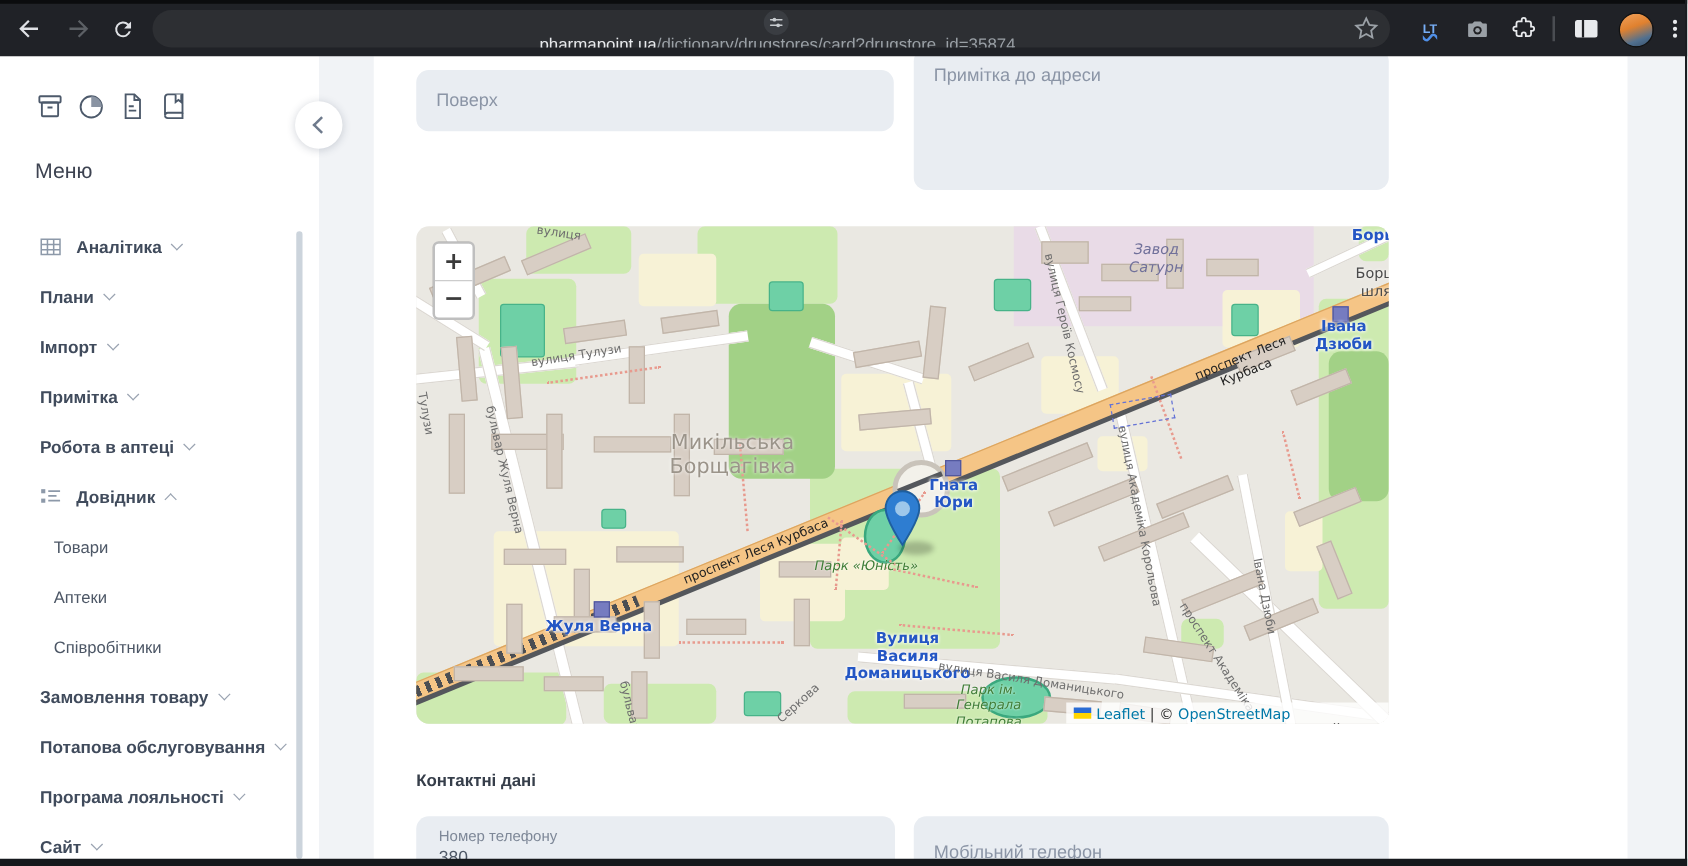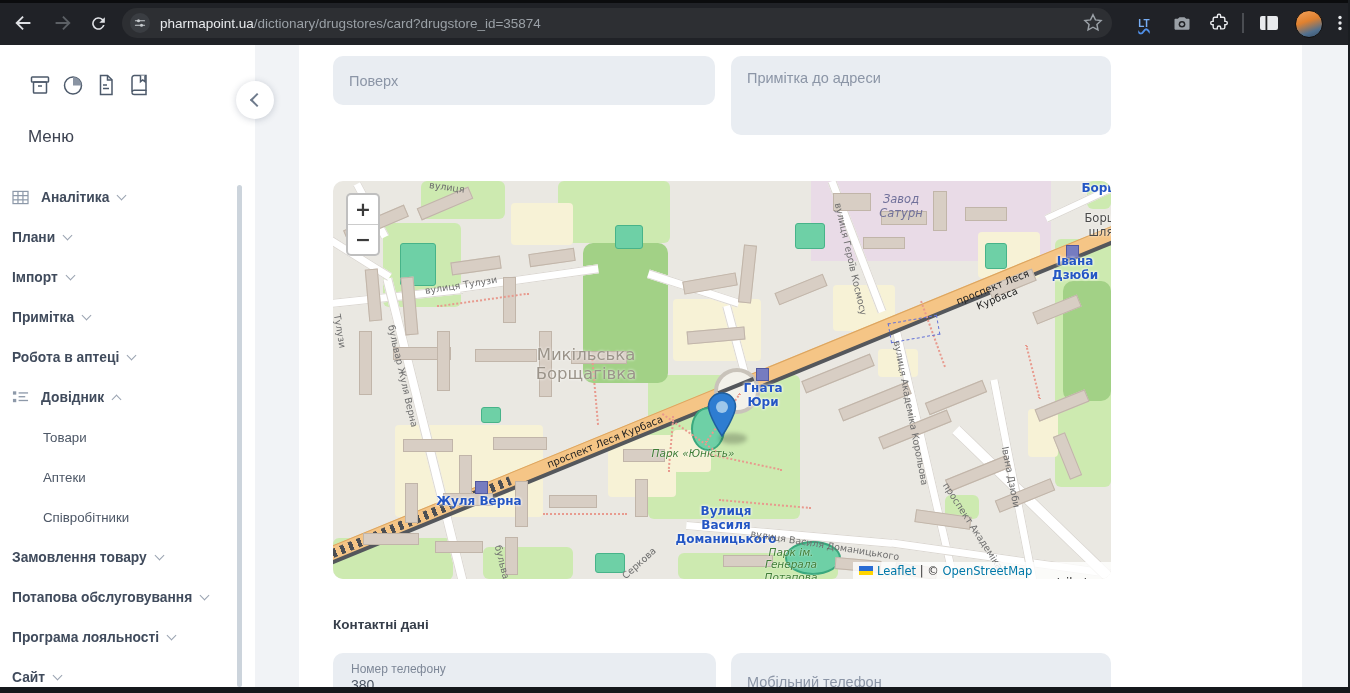--- a/index.html
+++ b/index.html
@@ -4,21 +4,21 @@
 <style>
   html,body{margin:0;padding:0;background:#fff;}
   .screen{position:relative;width:1350px;height:693px;overflow:hidden;
     font-family:"Liberation Sans",sans-serif;background:#fff;}
 
   
   .toolbar{position:absolute;left:0;top:0;width:1350px;height:45px;background:#202227;z-index:40;}
   .toolbar .topline{position:absolute;left:0;top:0;width:100%;height:3px;background:#0b0c0e;}
   .navbtn{position:absolute;top:10px;width:26px;height:26px;display:flex;align-items:center;justify-content:center;}
   .omnibox{position:absolute;left:122px;top:8px;width:990px;height:30px;border-radius:15px;background:#2d2f33;
-    display:flex;align-items:center;}
+    display:flex;align-items:center;flex-direction:column;}
   .tune-circle{width:20px;height:20px;border-radius:50%;background:#3a3d42;margin-left:8px;
     display:flex;align-items:center;justify-content:center;flex:none;}
   .urltext{margin-left:10px;font-size:13.5px;white-space:nowrap;overflow:hidden;}
   .urlhost{color:#e8eaed;}
   .urlpath{color:#9aa0a6;}
   .omni-star{position:absolute;right:8px;top:4px;}
   .ext{position:absolute;top:9px;display:flex;align-items:center;justify-content:center;width:28px;height:28px;}
   .lt-label{color:#77aef5;font-weight:bold;font-size:10px;text-decoration:underline wavy #4f8fe8 1.5px;}
   .tbsep{position:absolute;left:1242px;top:13px;width:2px;height:20px;background:#4a4d52;}
   .avatar{position:absolute;left:1295px;top:10px;width:26px;height:26px;border-radius:50%;
@@ -28,21 +28,21 @@
   .gutter{position:absolute;top:45px;height:642px;background:#f1f3f6;z-index:1;}
   .right-edge{position:absolute;right:0;top:0;width:2px;height:693px;background:#1a1d21;z-index:45;}
   .bottom-bar{position:absolute;left:0;top:687px;width:1350px;height:6px;background:#15181c;z-index:45;}
 
   
   .sidebar{position:absolute;left:0;top:45px;width:255px;height:642px;background:#fff;z-index:5;}
   .side-icons{position:absolute;left:28px;top:28px;display:flex;gap:9px;}
   .side-icons .sic{width:24px;height:24px;}
   .menu-title{position:absolute;left:28px;top:82px;font-size:17px;color:#3d4351;}
   .menu{position:absolute;left:0;top:132px;width:234px;}
-  .mrow{height:40px;display:flex;align-items:center;padding-left:12px;cursor:pointer;}
+  .mrow{height:40px;display:flex;align-items:center;padding-left:32px;cursor:pointer;}
   .mrow .micon{width:17px;margin-right:12px;display:flex;flex:none;}
   .mi{font-weight:bold;font-size:13.8px;color:#404b5c;}
   .mrow.sub{padding-left:43px;}
   .mi-sub{font-size:13.3px;color:#4d5766;}
   .chev{display:inline-block;width:6px;height:6px;border-right:1.6px solid #9aa3b1;border-bottom:1.6px solid #9aa3b1;
     transform:rotate(45deg);margin-left:9px;margin-top:-3px;}
   .chev.up{transform:rotate(-135deg);margin-top:4px;}
   .side-scroll{position:absolute;left:237px;top:140px;width:5px;height:502px;border-radius:3px;background:#ccd4dc;z-index:6;}
   .collapse-btn{position:absolute;left:236px;top:81px;width:38px;height:38px;border-radius:50%;background:#fff;
     box-shadow:0 1px 7px rgba(40,55,80,.22);z-index:10;display:flex;align-items:center;justify-content:center;cursor:pointer;}
@@ -283,21 +283,21 @@
     </div>
     <div class="side-scroll"></div>
   </div>
   <div class="collapse-btn">
       <span class="chl"></span>
     </div>
 
   <div class="field" style="left:333px;top:56px;width:382px;height:49px;">
     <input placeholder="Поверх" style="">
   </div>
-  <div class="field" style="left:731px;top:56px;width:380px;height:79px;">
+  <div class="field" style="left:731px;top:39px;width:380px;height:113px;">
     <textarea placeholder="Примітка до адреси" style=""></textarea>
   </div>
 
   <div class="map">
     <div style="position:absolute;inset:0;">
         <div class="mg" style="left: 50px; top: 42px; width: 78px; height: 84px;"></div>
         <div class="mg" style="left: 88px; top: 0px; width: 84px; height: 38px;"></div>
         <div class="mg" style="left: 225px; top: 0px; width: 112px; height: 62px;"></div>
         <div class="mg" style="left: 315px; top: 194px; width: 152px; height: 144px;"></div>
         <div class="mg" style="left: 722px; top: 58px; width: 56px; height: 248px;"></div>
@@ -400,21 +400,21 @@
         <div class="mdot" style="left: 227px; top: 208px; width: 70px; transform: rotate(85deg);"></div>
         <div class="msq" style="left: 733px; top: 64px;"></div>
         <div class="msq" style="left: 423px; top: 187px;"></div>
         <div class="msq" style="left: 142px; top: 300px;"></div>
         <div class="ml st" style="left: 128px; top: 104px; transform: translate(-50%, -50%) rotate(-9deg);">вулиця Тулузи</div>
         <div class="ml st" style="left: 70px; top: 195px; transform: translate(-50%, -50%) rotate(77deg);">бульвар Жуля Верна</div>
         <div class="ml st" style="left: 7px; top: 150px; transform: translate(-50%, -50%) rotate(80deg);">Тулузи</div>
         <div class="ml st" style="left: 114px; top: 6px; transform: translate(-50%, -50%) rotate(8deg);">вулиця</div>
         <div class="ml dist" style="left: 253px; top: 183px; transform: translate(-50%, -50%) rotate(0deg);">Микільська
 Борщагівка</div>
-        <div class="ml ind" style="left: 568px; top: 26px; transform: translate(-50%, -50%) rotate(0deg);">Завод
+        <div class="ml ind" style="left: 592px; top: 26px; transform: translate(-50%, -50%) rotate(0deg);">Завод
 Сатурн</div>
         <div class="ml road" style="left: 662px; top: 112px; transform: translate(-50%, -50%) rotate(-22deg);">проспект Леся Курбаса</div>
         <div class="ml road" style="left: 272px; top: 261px; transform: translate(-50%, -50%) rotate(-22deg);">проспект Леся Курбаса</div>
         <div class="ml st" style="left: 518px; top: 78px; transform: translate(-50%, -50%) rotate(77deg);">вулиця Героїв Космосу</div>
         <div class="ml stn" style="left: 742px; top: 87px; transform: translate(-50%, -50%) rotate(0deg);">Івана
 Дзюби</div>
         <div class="ml stn" style="left: 768px; top: 7px; transform: translate(-50%, -50%) rotate(0deg);">Борщ</div>
         <div class="ml ar" style="left: 768px; top: 45px; transform: translate(-50%, -50%) rotate(0deg);">Борщ
 шля</div>
         <div class="ml stn" style="left: 430px; top: 214px; transform: translate(-50%, -50%) rotate(0deg);">Гната

